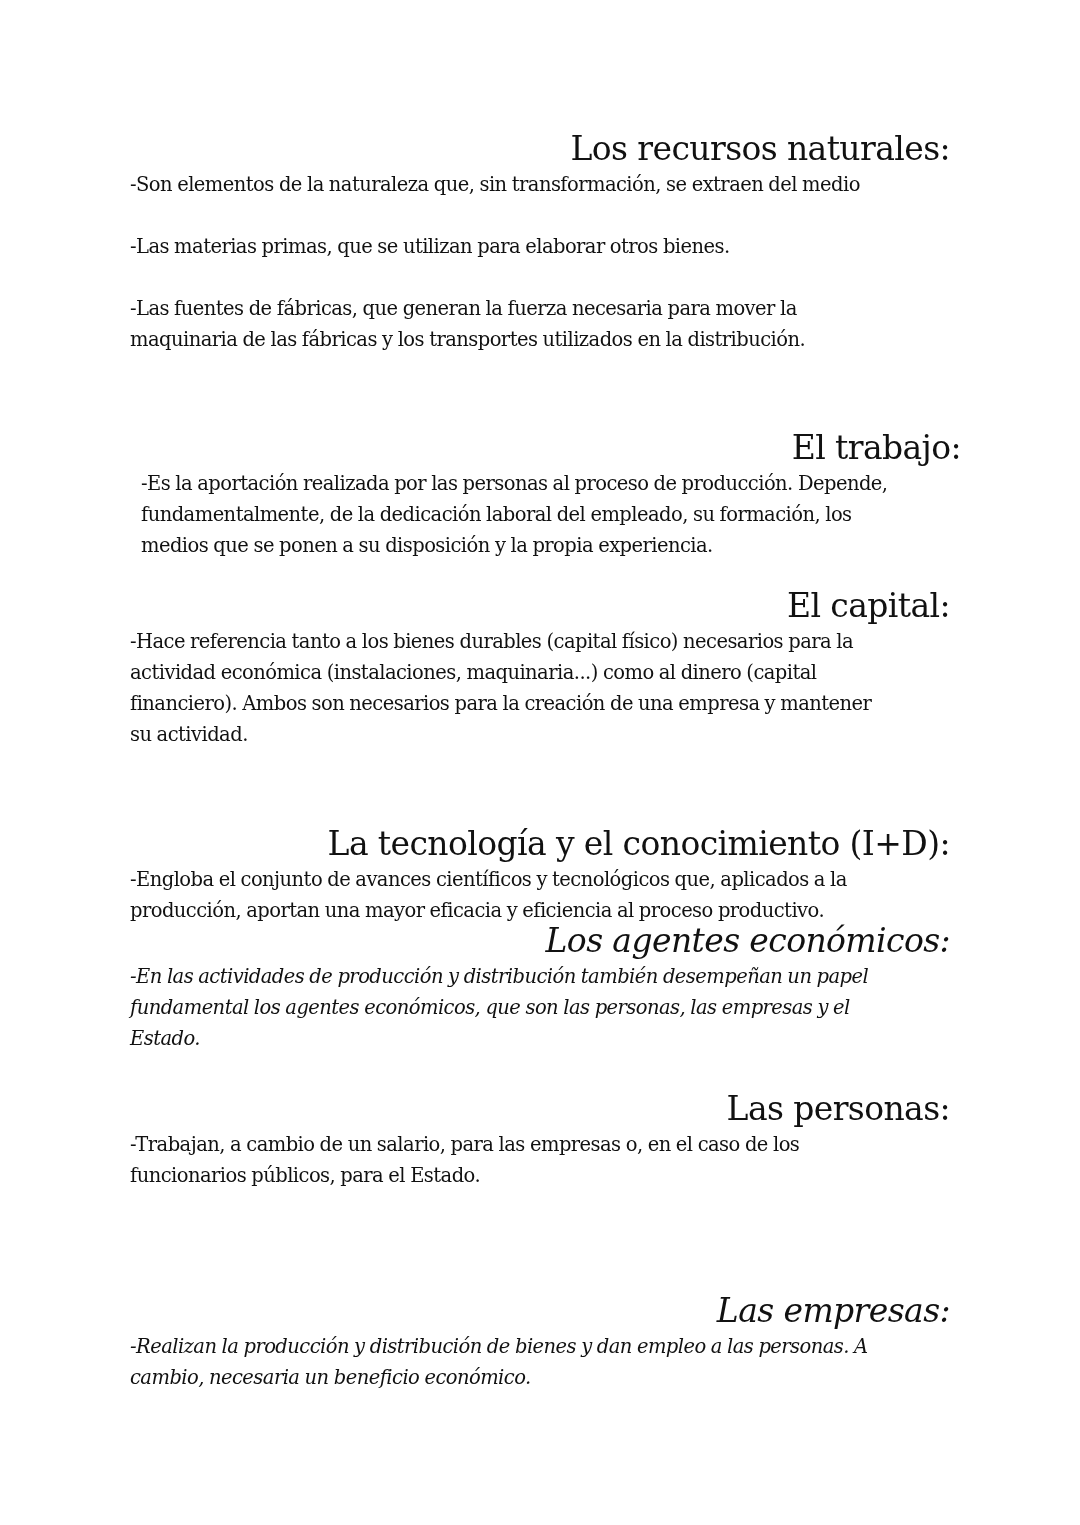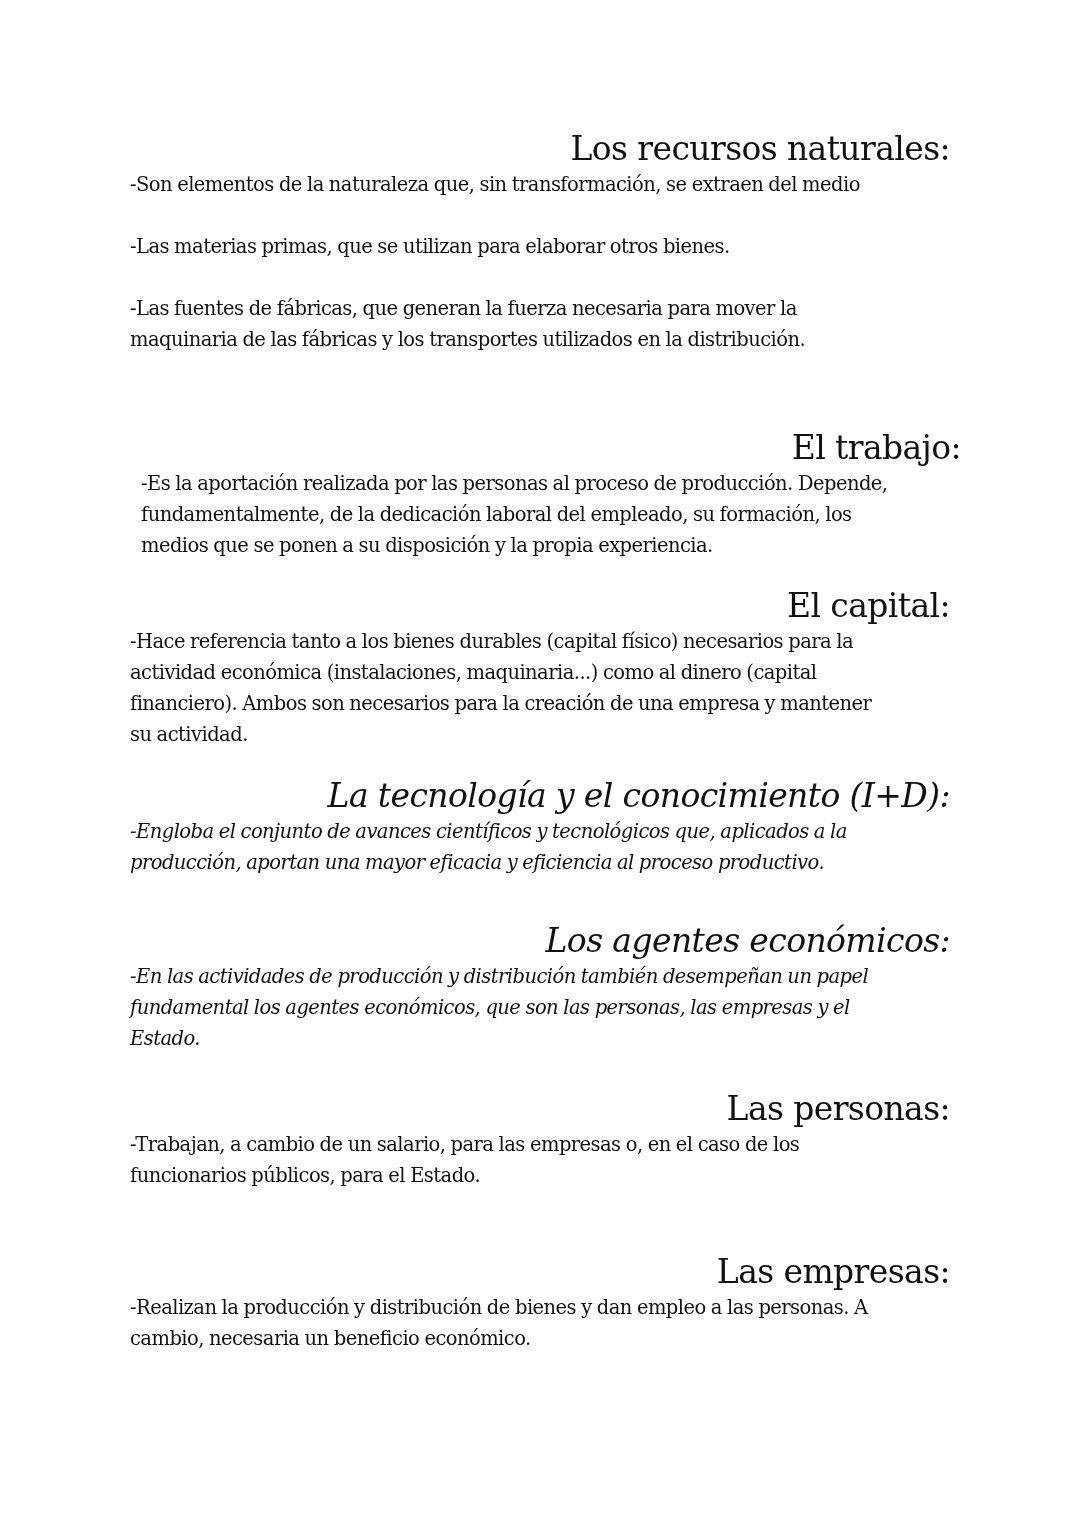--- a/index.html
+++ b/index.html
@@ -80,21 +80,21 @@
   <div class="section" style="top:586px;">
     <h2 class="heading">El capital:</h2>
     <p class="para">
       <span class="line">-Hace referencia tanto a los bienes durables (capital físico) necesarios para la</span>
       <span class="line">actividad económica (instalaciones, maquinaria...) como al dinero (capital</span>
       <span class="line">financiero). Ambos son necesarios para la creación de una empresa y mantener</span>
       <span class="line">su actividad.</span>
     </p>
   </div>
 
-  <div class="section" style="top:776px;font-style:italic;">
+  <div class="section" style="top:824px;">
     <h2 class="heading">La tecnología y el conocimiento (I+D):</h2>
     <p class="para">
       <span class="line">-Engloba el conjunto de avances científicos y tecnológicos que, aplicados a la</span>
       <span class="line">producción, aportan una mayor eficacia y eficiencia al proceso productivo.</span>
     </p>
   </div>
 
   <div class="section" style="top:921px;font-style:italic;">
     <h2 class="heading">Los agentes económicos:</h2>
     <p class="para">
@@ -105,21 +105,21 @@
   </div>
 
   <div class="section" style="top:1089px;">
     <h2 class="heading">Las personas:</h2>
     <p class="para">
       <span class="line">-Trabajan, a cambio de un salario, para las empresas o, en el caso de los</span>
       <span class="line">funcionarios públicos, para el Estado.</span>
     </p>
   </div>
 
-  <div class="section" style="top:1252px;">
+  <div class="section" style="top:1291px;font-style:italic;">
     <h2 class="heading">Las empresas:</h2>
     <p class="para">
       <span class="line">-Realizan la producción y distribución de bienes y dan empleo a las personas. A</span>
       <span class="line">cambio, necesaria un beneficio económico.</span>
     </p>
   </div>
 
 </div>
 
 </body></html>

